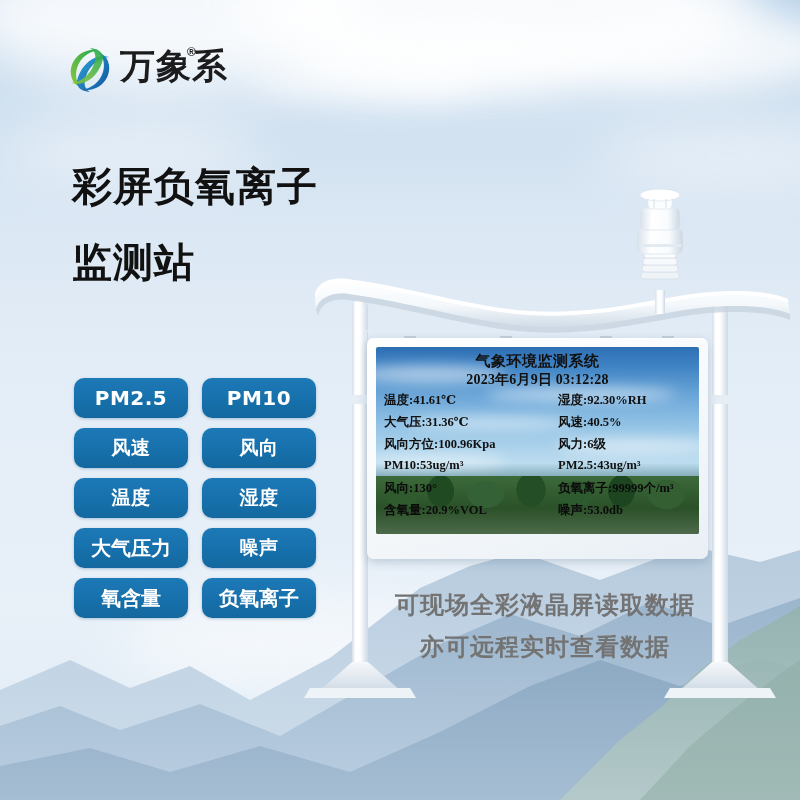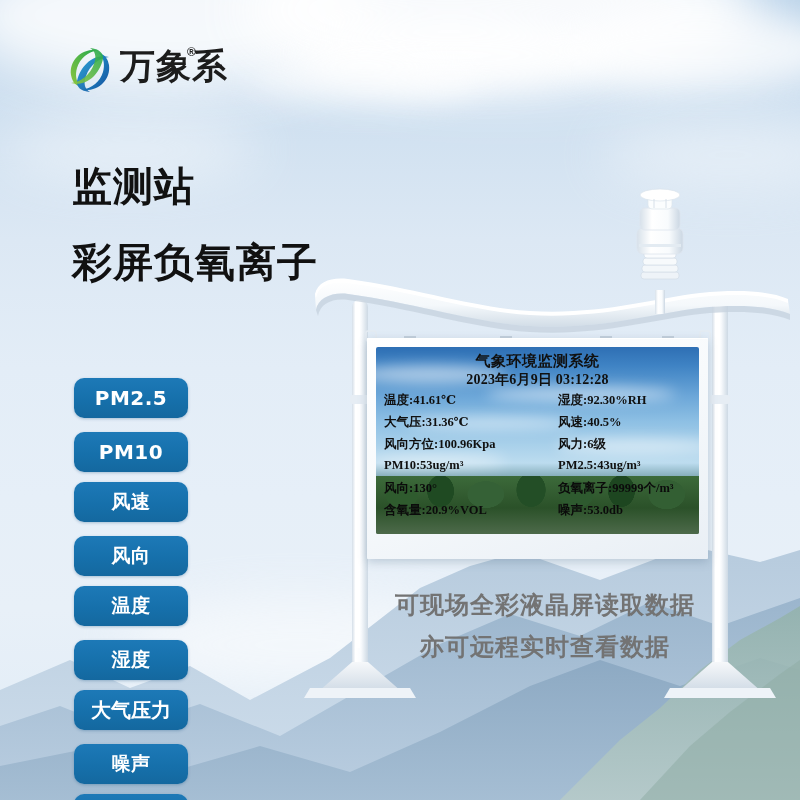--- a/index.html
+++ b/index.html
@@ -34,21 +34,21 @@
   .mtns svg{display:block;width:800px;height:260px;}
 
   
   .station{position:absolute;left:0;top:0;width:800px;height:800px;}
   .station svg{display:block;width:800px;height:800px;}
 
   
   .screen-frame{
     position:absolute;left:367px;top:338px;width:341px;height:221px;
     background:linear-gradient(160deg,#ffffff 0%,#f7fafc 45%,#e9eff5 100%);
-    border-radius:1px;
+    border-radius:7px;
     box-shadow:0 3px 10px rgba(90,115,140,.30), inset 0 1px 0 #fff;
   }
   .screen-inner{
     position:absolute;left:9px;top:9px;width:323px;height:187px;
     overflow:hidden;border-radius:2px;
     background:linear-gradient(180deg,
       #2e6fb4 0%,
       #3f83c4 10%,
       #6ba6d8 26%,
       #8ec0e4 40%,
@@ -108,21 +108,21 @@
   
   .headline{
     position:absolute;left:72px;top:148px;width:330px;
     font-family:"DejaVu Sans","Liberation Sans",sans-serif;
     font-weight:bold;color:#111;
     font-size:40px;line-height:76px;letter-spacing:1px;
   }
 
   
   .pills{position:absolute;left:74px;top:378px;width:250px;}
-  .pill-row{display:flex;gap:14px;margin-bottom:10px;flex-direction:column;}
+  .pill-row{display:flex;gap:14px;margin-bottom:10px;}
   .pill{
     width:114px;height:40px;border-radius:10px;
     background:linear-gradient(180deg,#1d79b7 0%,#1670ab 55%,#14689f 100%);
     color:#fff;display:flex;align-items:center;justify-content:center;
     font-family:"DejaVu Sans","Liberation Sans",sans-serif;
     font-size:20px;font-weight:bold;letter-spacing:.5px;
     box-shadow:0 1px 3px rgba(20,80,130,.30);
   }
   .pill.narrow{font-size:19px;}
   .pill.wide{font-size:20px;letter-spacing:0;}
@@ -340,22 +340,22 @@
         <path d="M13,37 C17,20 31,9 45,13 C35,14 26,21 22,32 C19,40 21,45 26,48 C17,47 12,43 13,37 Z" fill="url(#lgC)" opacity=".95"></path>
         <path d="M39,15 C35,32 21,43 7,39 C17,38 26,31 30,20 C33,12 31,7 26,4 C35,5 40,9 39,15 Z" fill="url(#lgB)" opacity=".9"></path>
         <ellipse cx="26" cy="26" rx="20" ry="20" fill="none" stroke="#ffffff" stroke-width="0"></ellipse>
       </svg>
     </div>
     <div class="logo-text">万象系</div>
     <div class="logo-reg">®</div>
   </div>
 
   <div class="headline">
+    <div>彩屏负氧离子</div>
     <div>监测站</div>
-    <div>彩屏负氧离子</div>
   </div>
 
   <div class="pills">
     <div class="pill-row">
       <div class="pill">PM2.5</div>
       <div class="pill">PM10</div>
     </div>
     <div class="pill-row">
       <div class="pill narrow">风速</div>
       <div class="pill narrow">风向</div>

